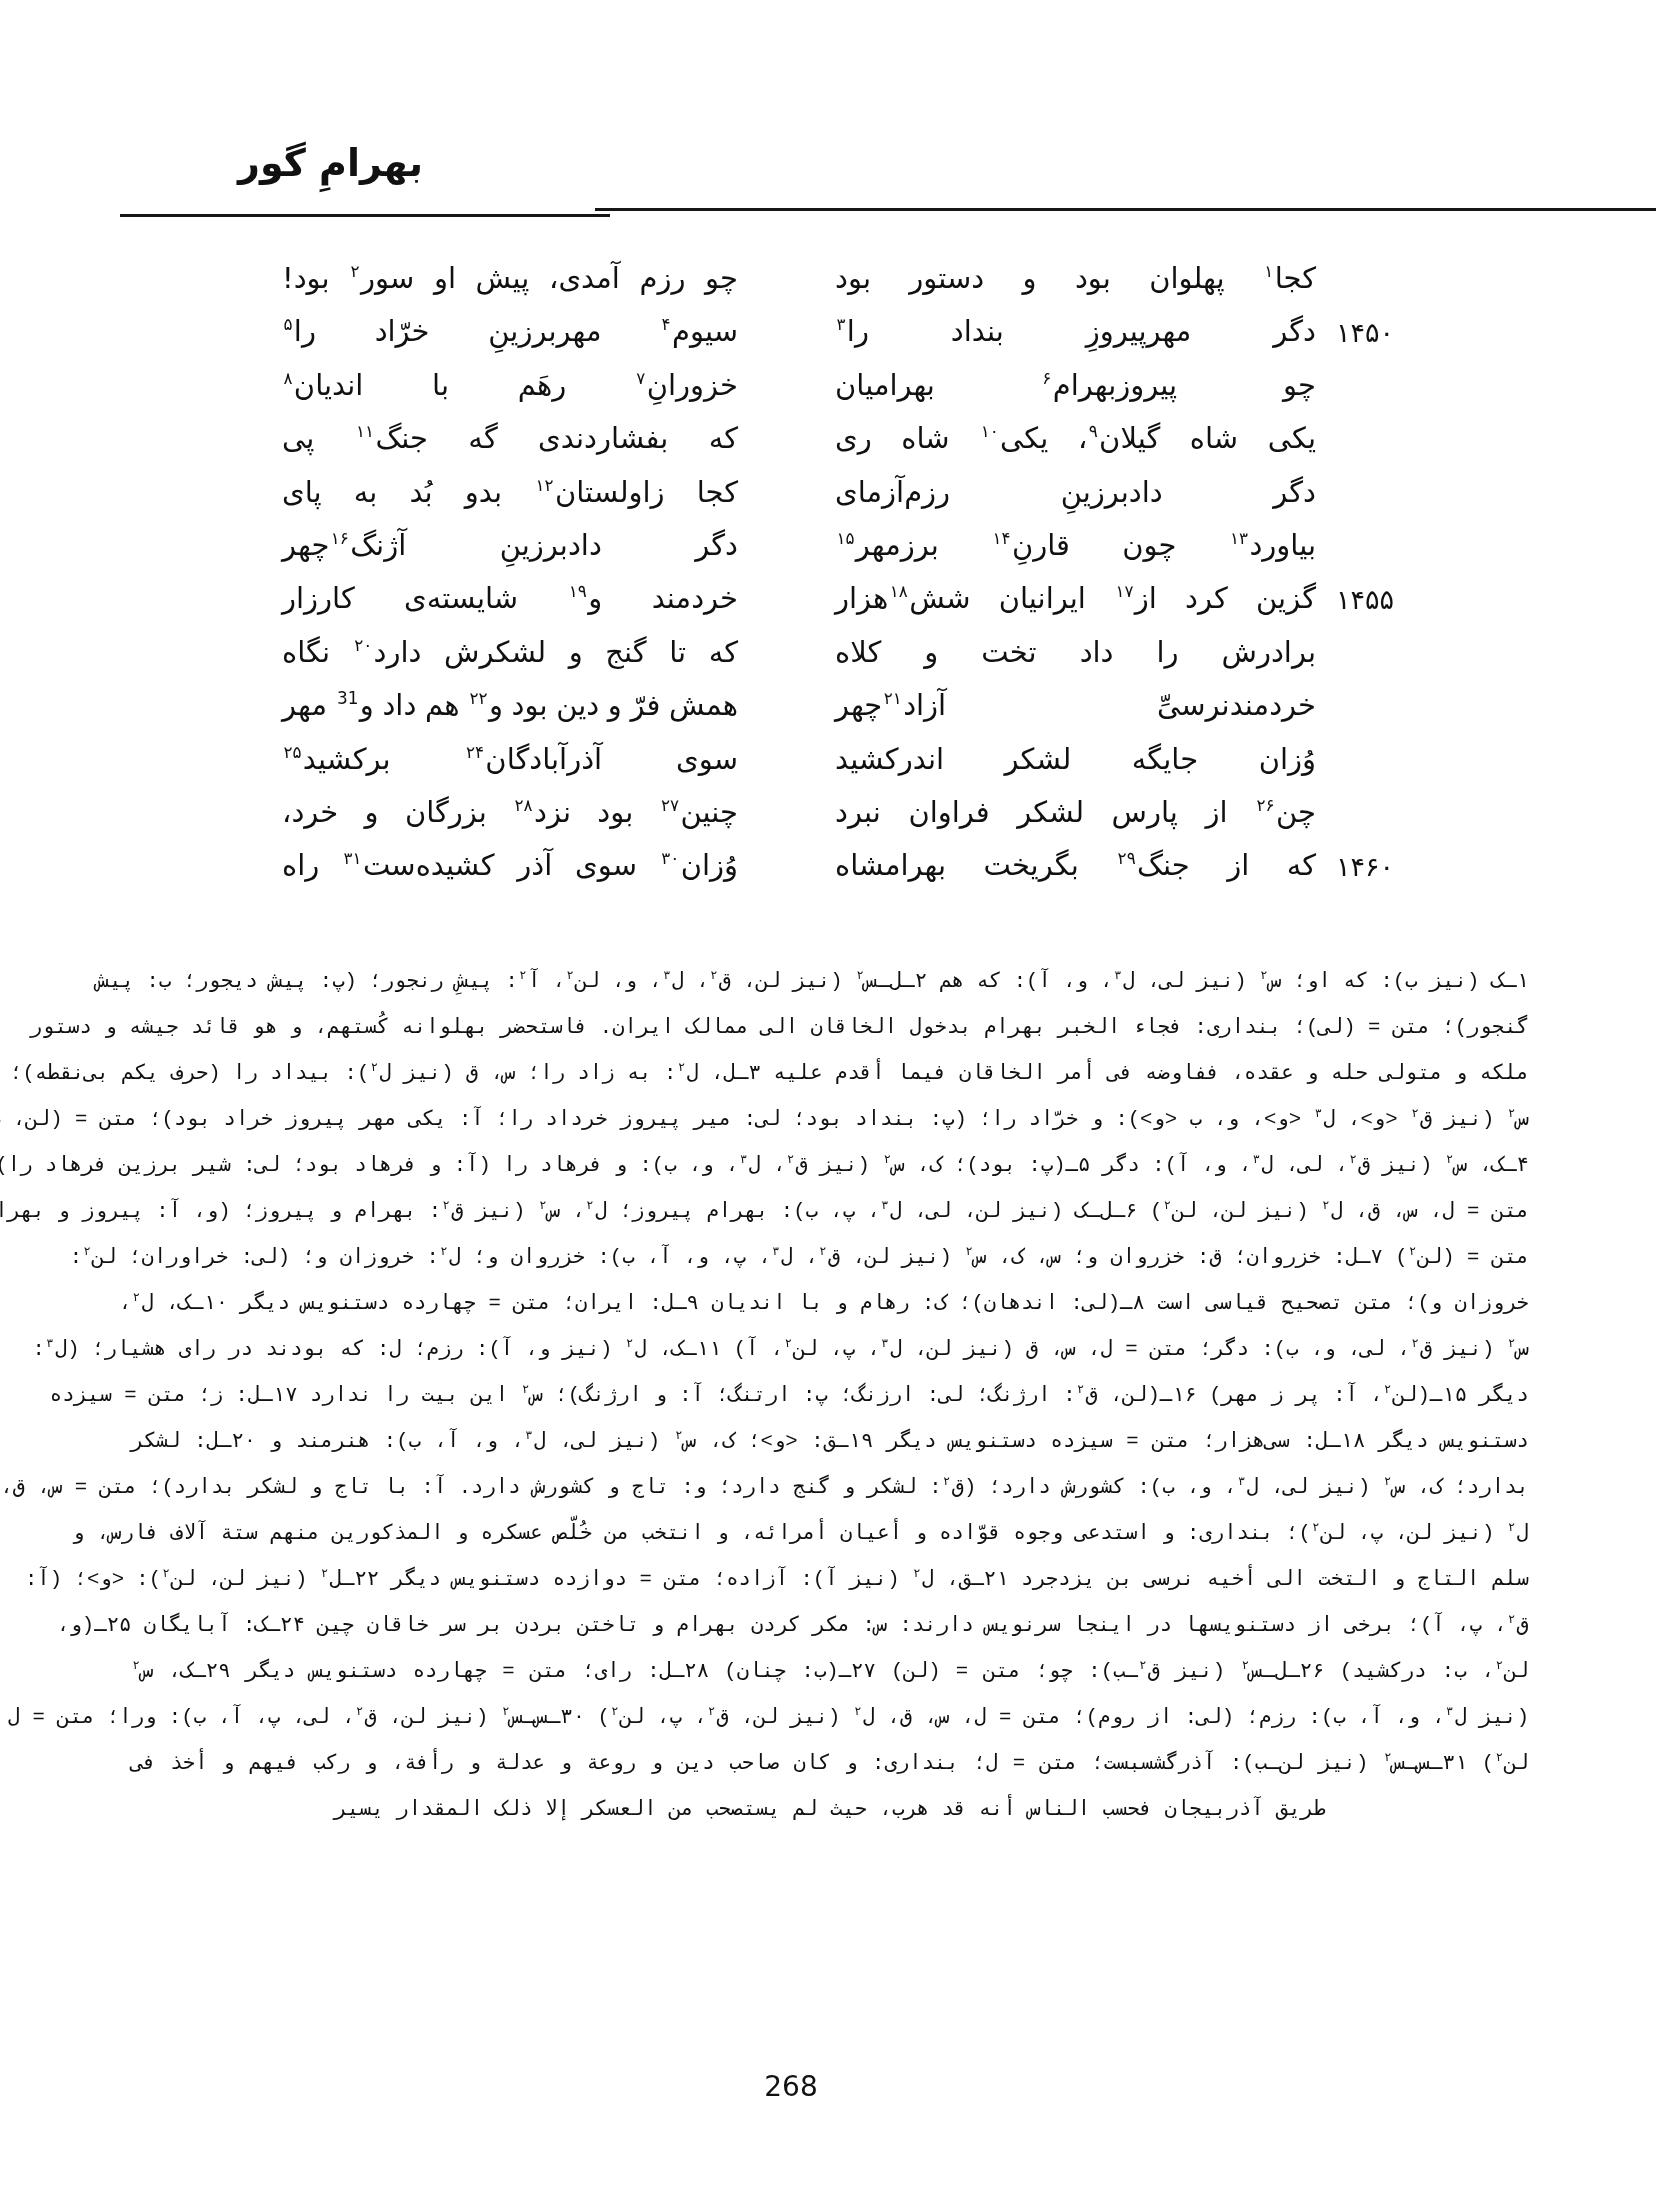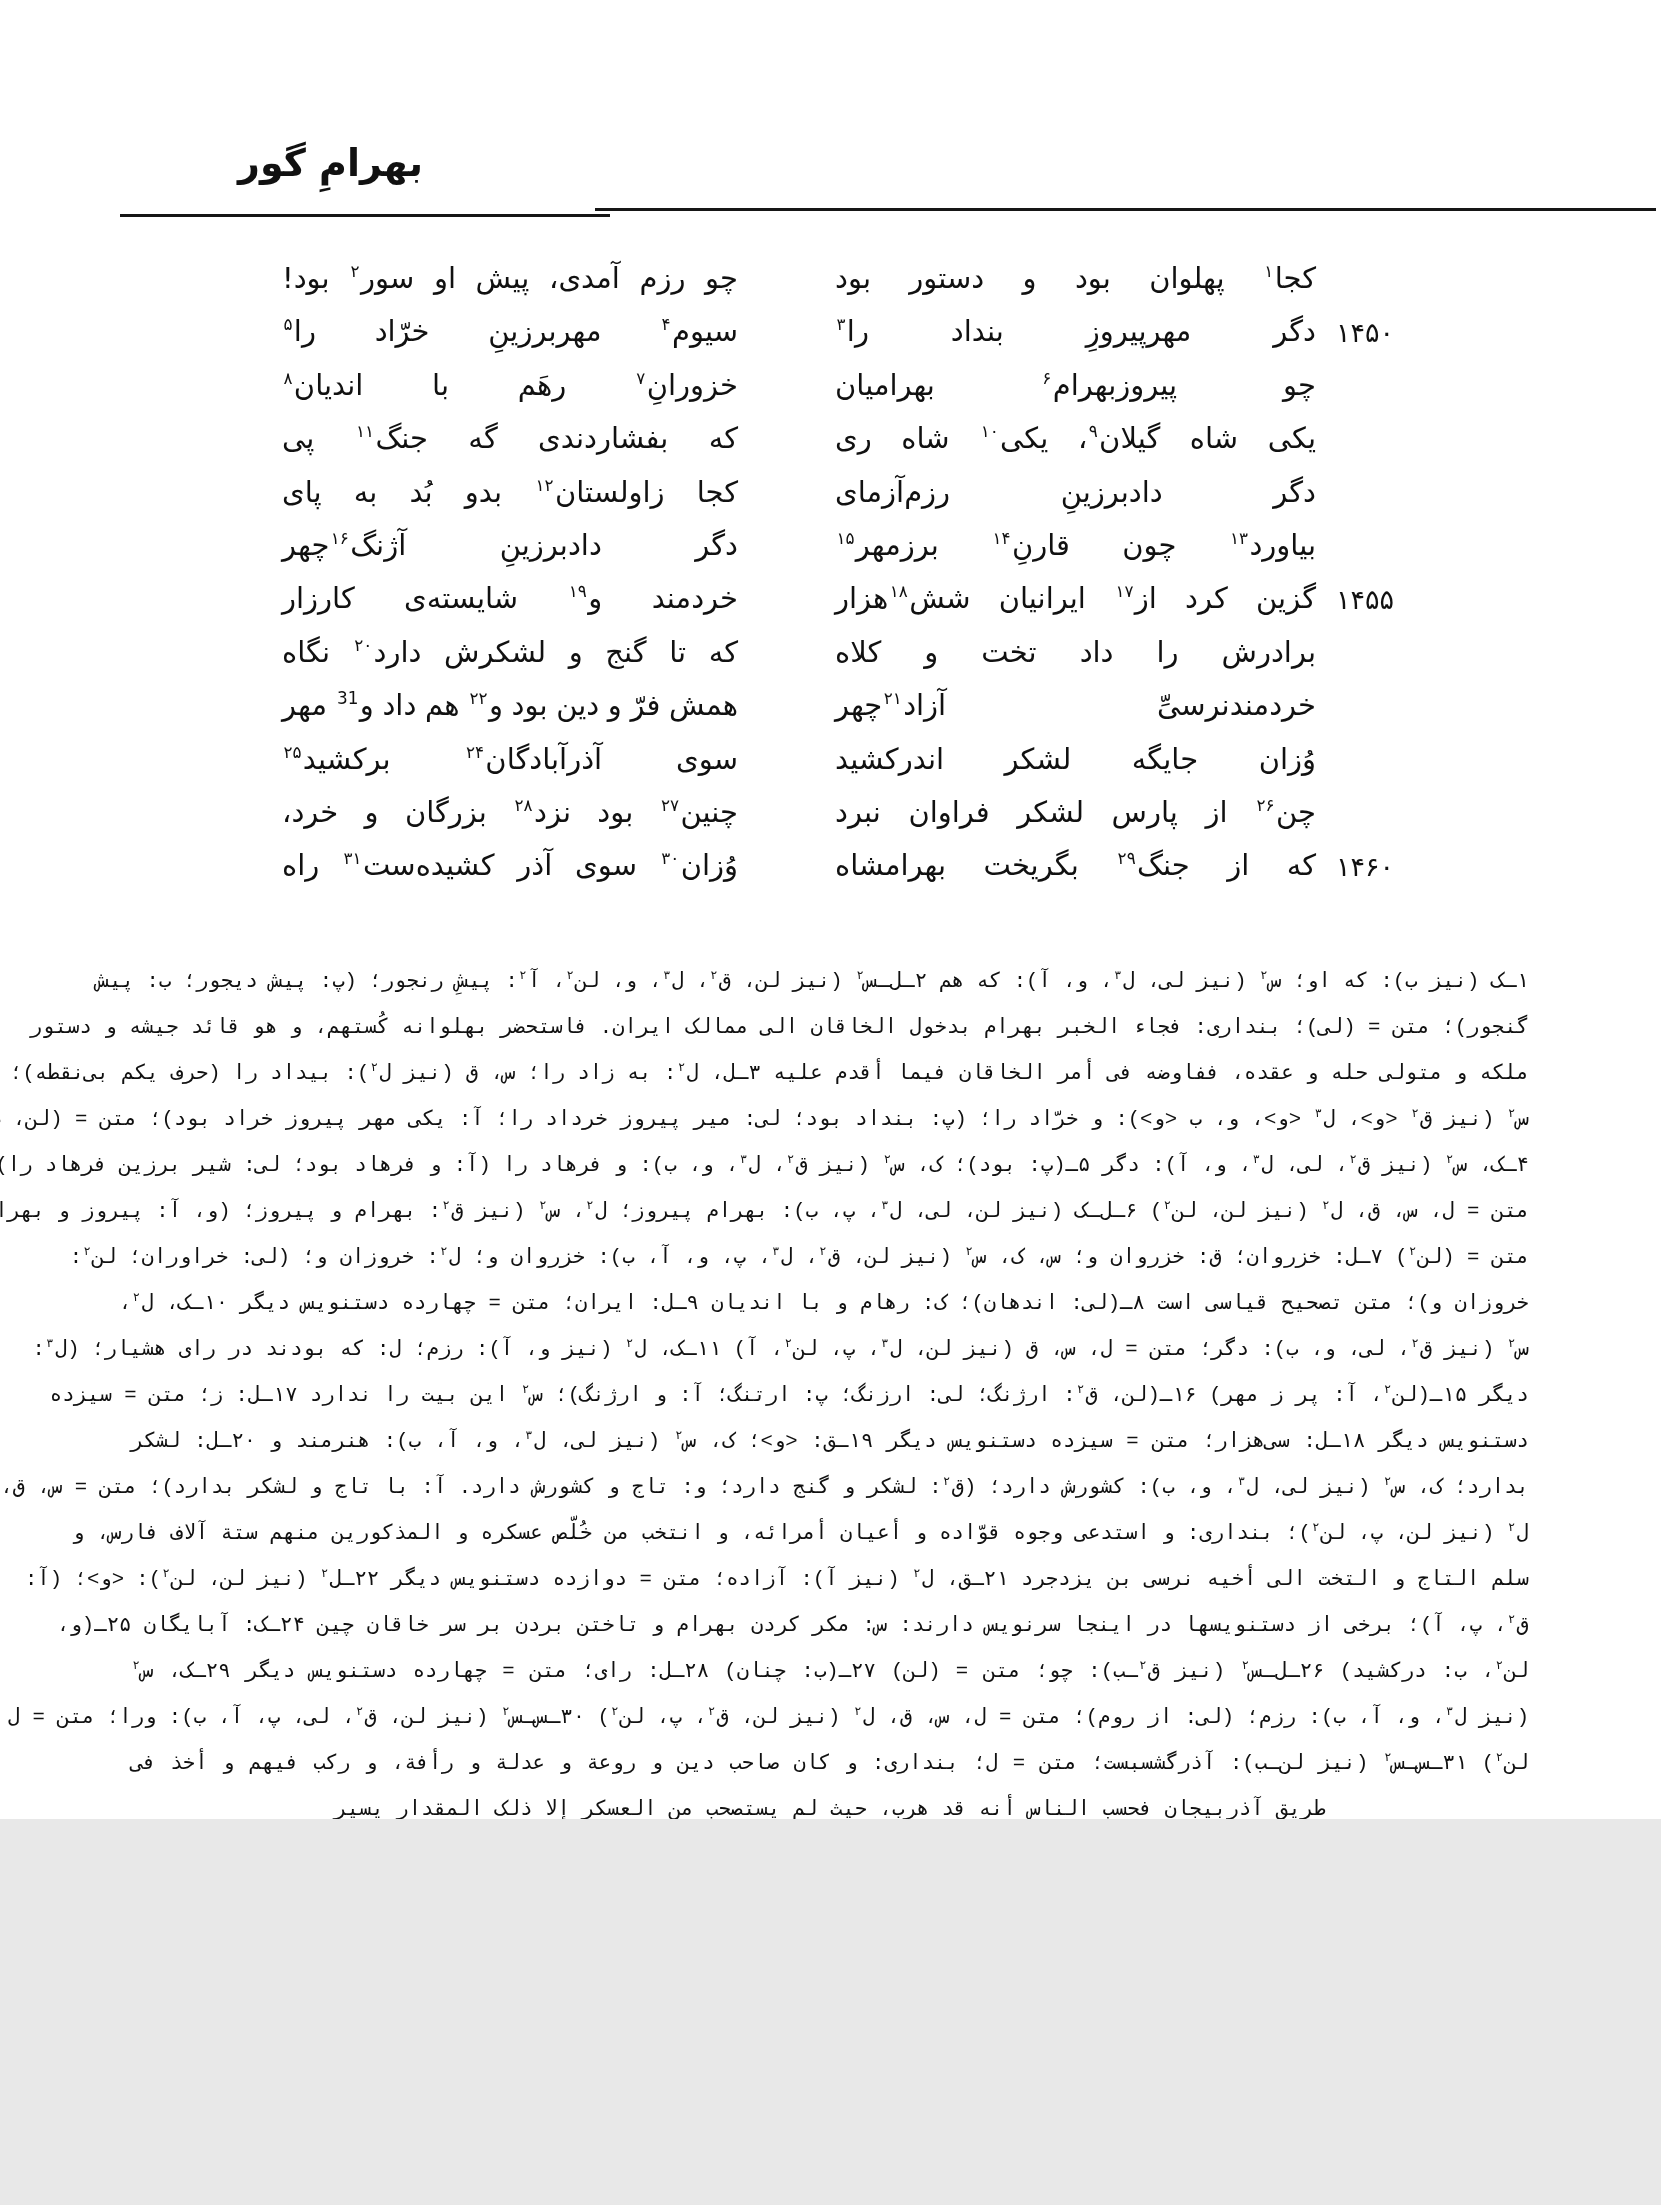--- a/index.html
+++ b/index.html
@@ -1,18 +1,18 @@
 <!DOCTYPE html>
 <html lang="fa" dir="rtl" style="font-size:10.8px"><head>
 <meta charset="utf-8">
 <style>
   html,body{margin:0;padding:0;background:#e8e8e8;}
   .page{
     position:relative;
-    width:1661px;height:1819px;
+    width:1661px;height:2205px;
     margin:0 auto;
     background:#ffffff;
     font-family:"DejaVu Sans",sans-serif;
     color:#111;
     direction:rtl;
     overflow:hidden;
   }
   .header-title{
     position:absolute;left:238px;top:141px;
     font-size:38px;font-weight:bold;

